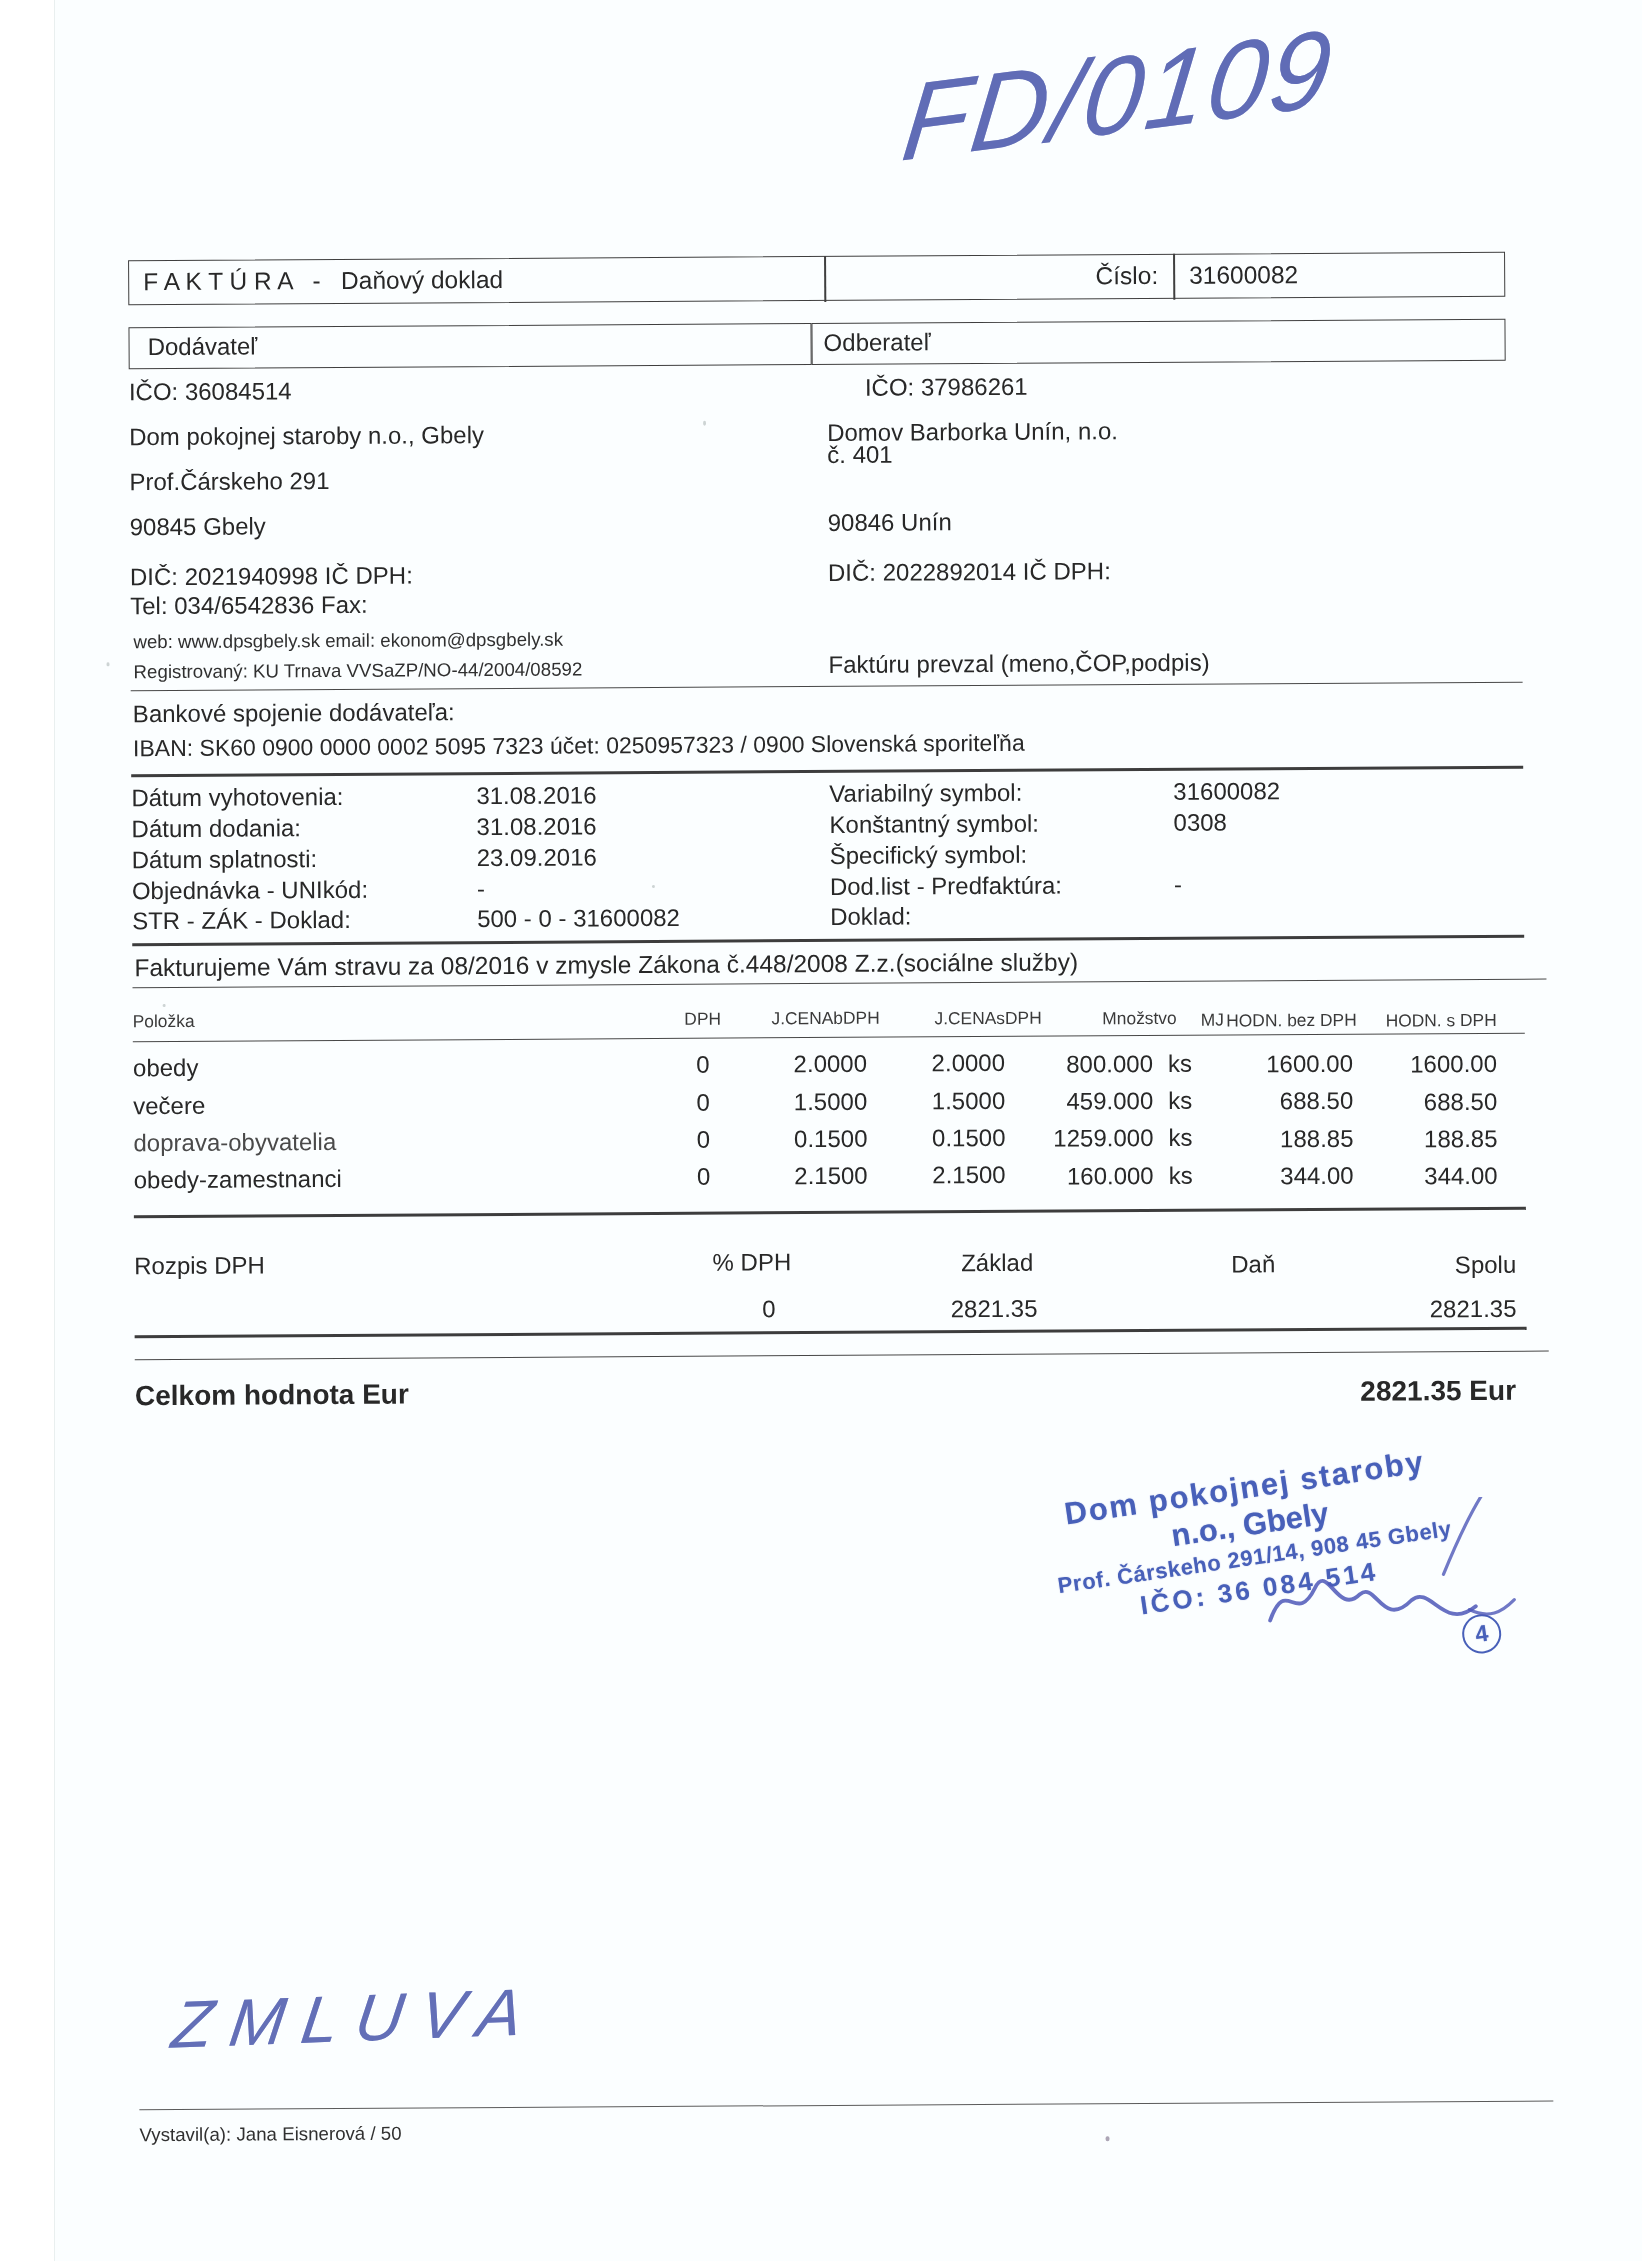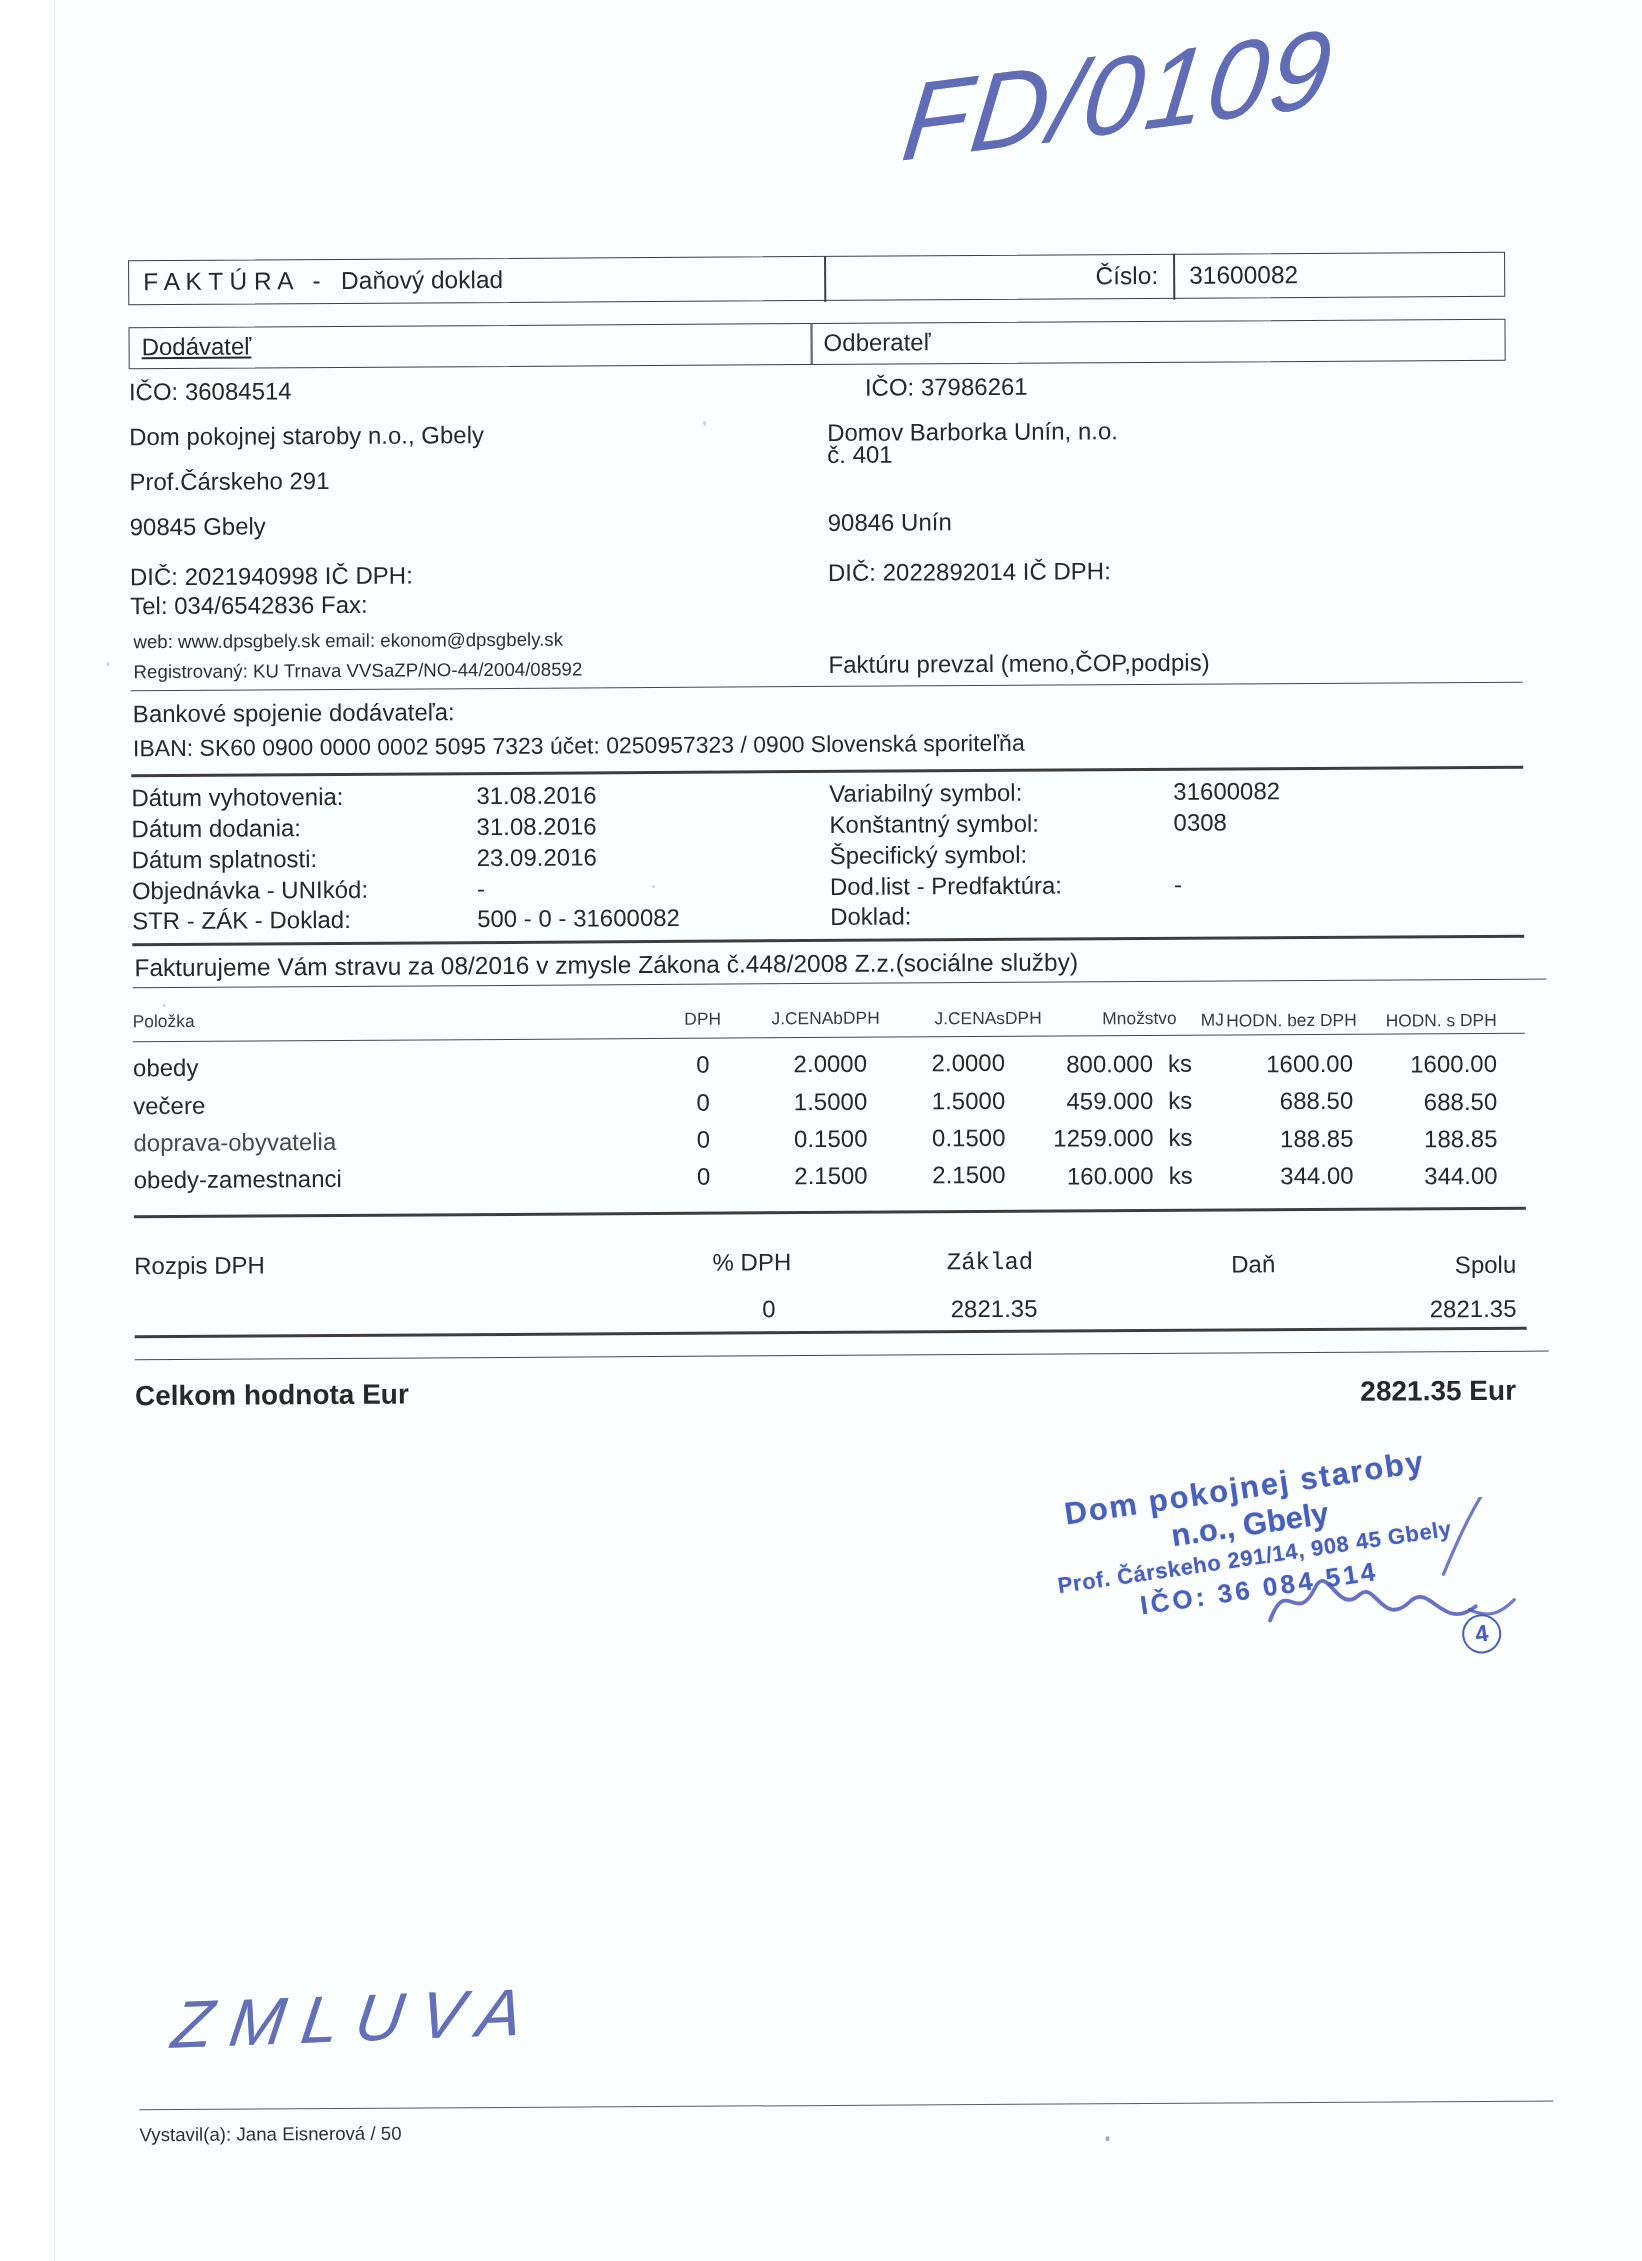--- a/index.html
+++ b/index.html
@@ -65,21 +65,21 @@
 
   <div class="box" style="left:132px;top:256px;width:1375px;height:43px;"></div>
   <div class="vline" style="left:828px;top:256px;height:46px;"></div>
   <div class="vline" style="left:1177px;top:256px;height:46px;"></div>
   <div class="t m" style="left:147px;top:264px;font-size:24.5px;">F A K T Ú R A   -   Daňový doklad</div>
   <div class="t m ra" style="left:837px;top:264px;width:325px;font-size:24.5px;">Číslo:</div>
   <div class="t m" style="left:1193px;top:264px;font-size:24.5px;">31600082</div>
 
   <div class="box" style="left:132px;top:323px;width:681px;height:40px;"></div>
   <div class="box" style="left:815px;top:323px;width:692px;height:40px;"></div>
-  <div class="t m" style="left:145px;top:330px;text-decoration:underline;">Dodávateľ</div>
+  <div class="t m" style="left:151px;top:330px;">Dodávateľ</div>
   <div class="t m" style="left:827px;top:330px;">Odberateľ</div>
 
   <div class="t m" style="left:132px;top:375px;">IČO: 36084514</div>
   <div class="t m" style="left:132px;top:420px;">Dom pokojnej staroby n.o., Gbely</div>
   <div class="t m" style="left:132px;top:465px;">Prof.Čárskeho 291</div>
   <div class="t m" style="left:132px;top:510px;">90845 Gbely</div>
   <div class="t m" style="left:132px;top:560px;">DIČ: 2021940998 IČ DPH:</div>
   <div class="t m" style="left:132px;top:589px;">Tel: 034/6542836 Fax:</div>
   <div class="t sm" style="left:135px;top:628px;">web: www.dpsgbely.sk email: ekonom@dpsgbely.sk</div>
   <div class="t sm" style="left:135px;top:658px;">Registrovaný: KU Trnava VVSaZP/NO-44/2004/08592</div>
@@ -178,21 +178,21 @@
     <div class="t m ra" style="left:997px;top:1165px;width:155px;">160.000</div>
     <div class="t m" style="left:1167px;top:1165px;">ks</div>
     <div class="t m ra" style="left:1191px;top:1166px;width:161px;">344.00</div>
     <div class="t m ra" style="left:1335px;top:1167px;width:161px;">344.00</div>
   </div>
 
   <div class="hr hr3" style="left:132px;top:1211px;width:1392px;"></div>
 
   <div class="t m" style="left:132px;top:1249px;">Rozpis DPH</div>
   <div class="t m ra" style="left:660px;top:1249px;width:129px;">% DPH</div>
-  <div class="t m ra" style="left:902px;top:1251px;width:129px;font-family:Liberation Mono, monospace;">Základ</div>
+  <div class="t m ra" style="left:902px;top:1251px;width:129px;">Základ</div>
   <div class="t m ra" style="left:1144px;top:1254px;width:129px;">Daň</div>
   <div class="t m ra" style="left:1385px;top:1256px;width:129px;">Spolu</div>
 
   <div class="t m ra" style="left:644px;top:1296px;width:129px;">0</div>
   <div class="t m ra" style="left:906px;top:1297px;width:129px;">2821.35</div>
   <div class="t m ra" style="left:1144px;top:1299px;width:129px;"></div>
   <div class="t m ra" style="left:1385px;top:1300px;width:129px;">2821.35</div>
 
   <div class="hr hr3" style="left:132px;top:1331px;width:1392px;"></div>
   <div class="hr" style="left:132px;top:1355px;width:1414px;"></div>

